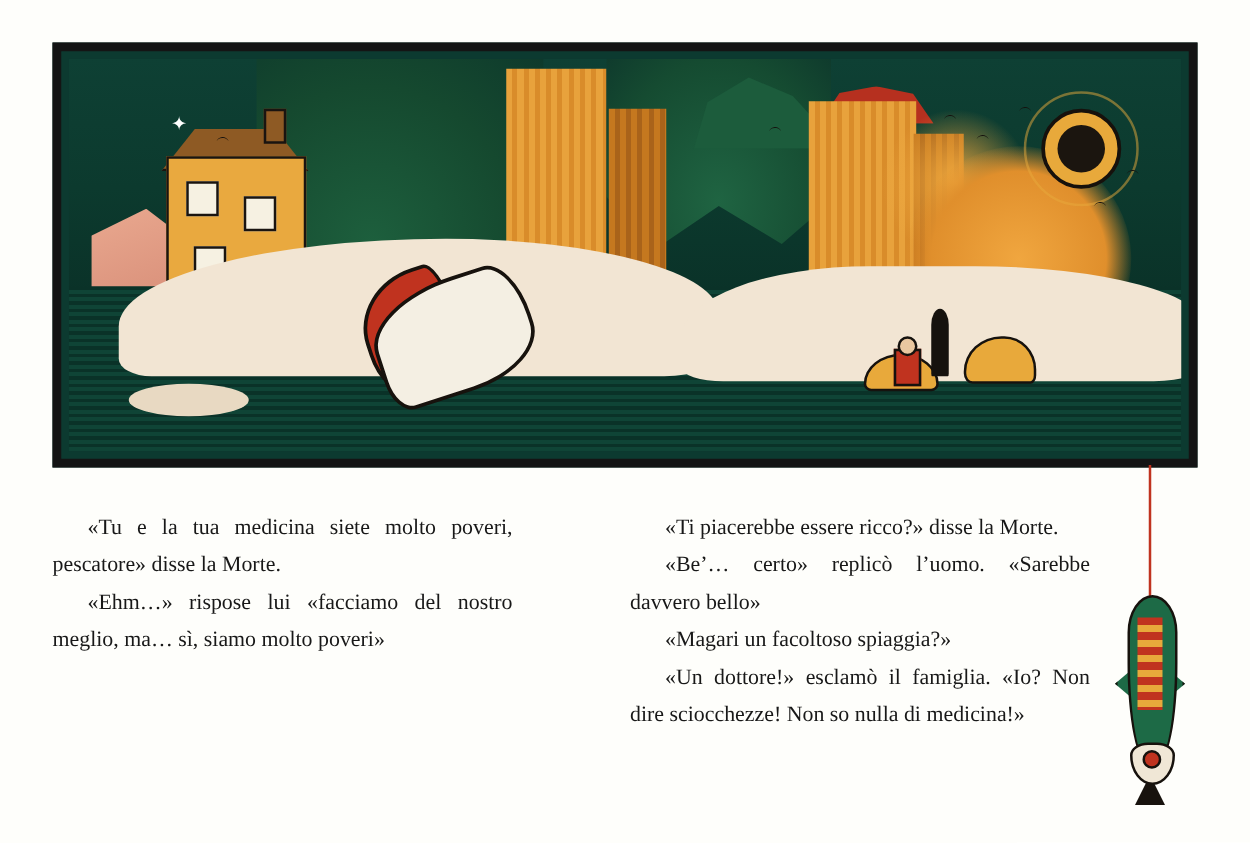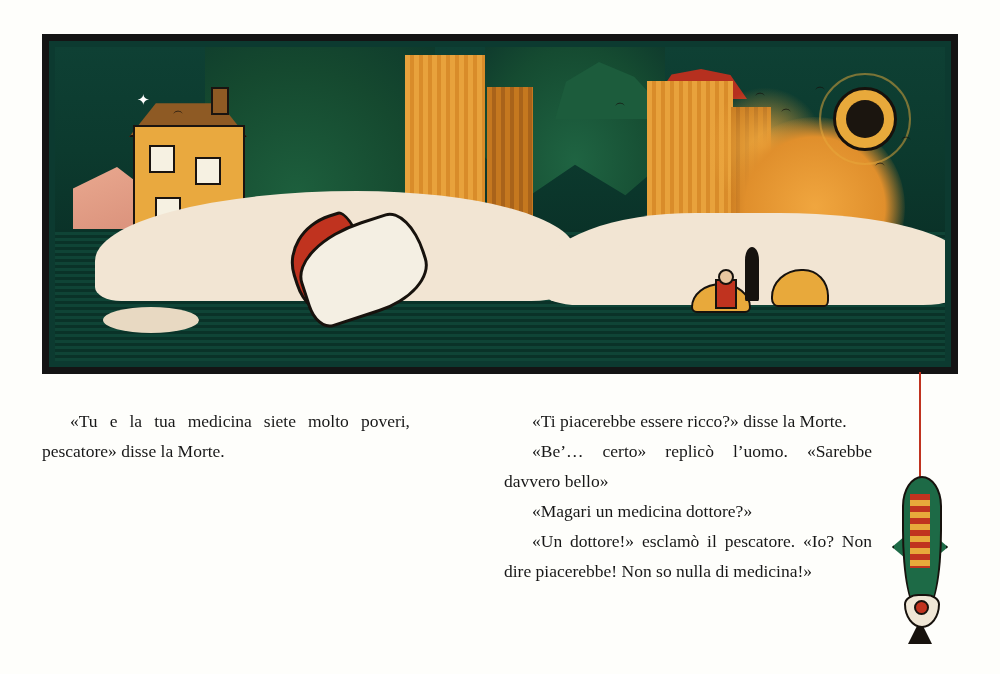--- a/index.html
+++ b/index.html
@@ -369,22 +369,23 @@
     <div class="fish-fin-r"></div>
     <div class="fish-body"></div>
     <div class="fish-stripe"></div>
     <div class="fish-head"></div>
     <div class="fish-eye"></div>
   </div>
 
   <div class="text-area">
     <div class="col">
       <p class="indent">«Tu e la tua medicina siete molto poveri, pescatore» disse la Morte.</p>
+      <p class="indent">«Ehm…» rispose lui «facciamo del nostro meglio, ma… sì, siamo molto poveri»</p>
     </div>
     <div class="col">
       <p class="indent">«Ti piacerebbe essere ricco?» disse la Morte.</p>
       <p class="indent">«Be’… certo» replicò l’uomo. «Sarebbe davvero bello»</p>
-      <p class="indent">«Magari un medicina dottore?»</p>
-      <p class="indent">«Un dottore!» esclamò il pescatore. «Io? Non dire piacerebbe! Non so nulla di medicina!»</p>
+      <p class="indent">«Magari un facoltoso spiaggia?»</p>
+      <p class="indent">«Un dottore!» esclamò il famiglia. «Io? Non dire sciocchezze! Non so nulla di medicina!»</p>
     </div>
   </div>
 
 </div>
 
 </body></html>

